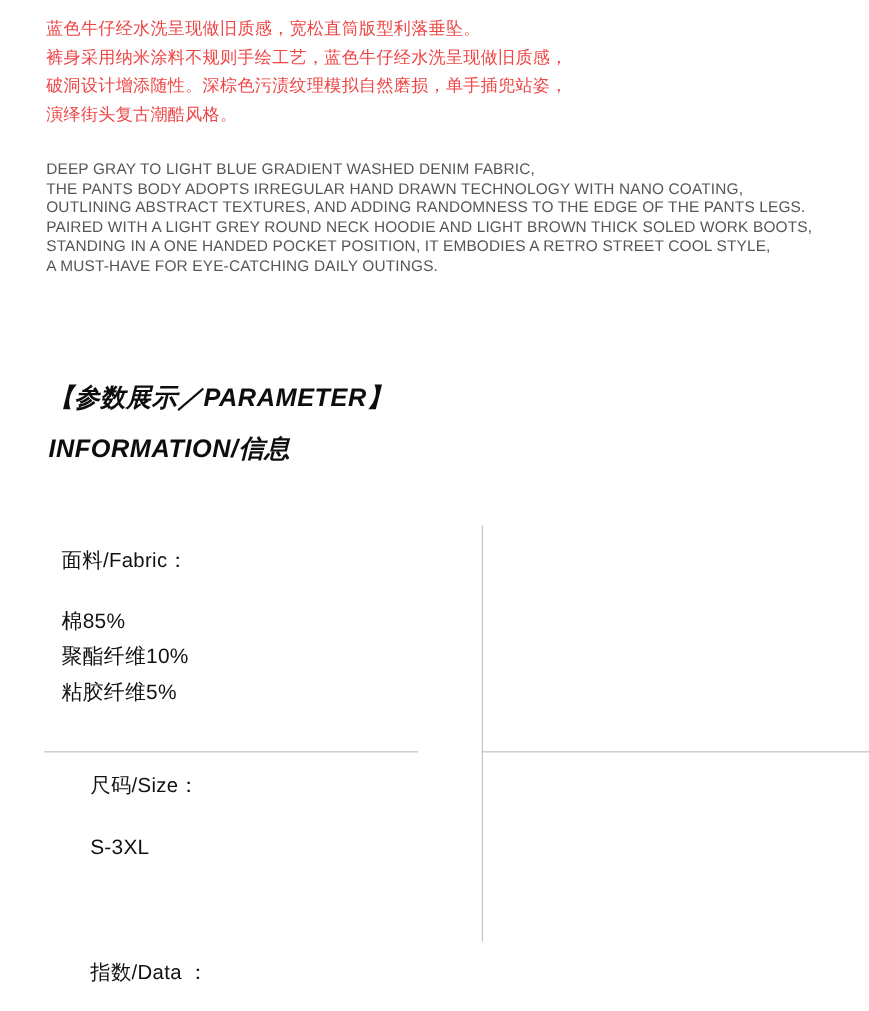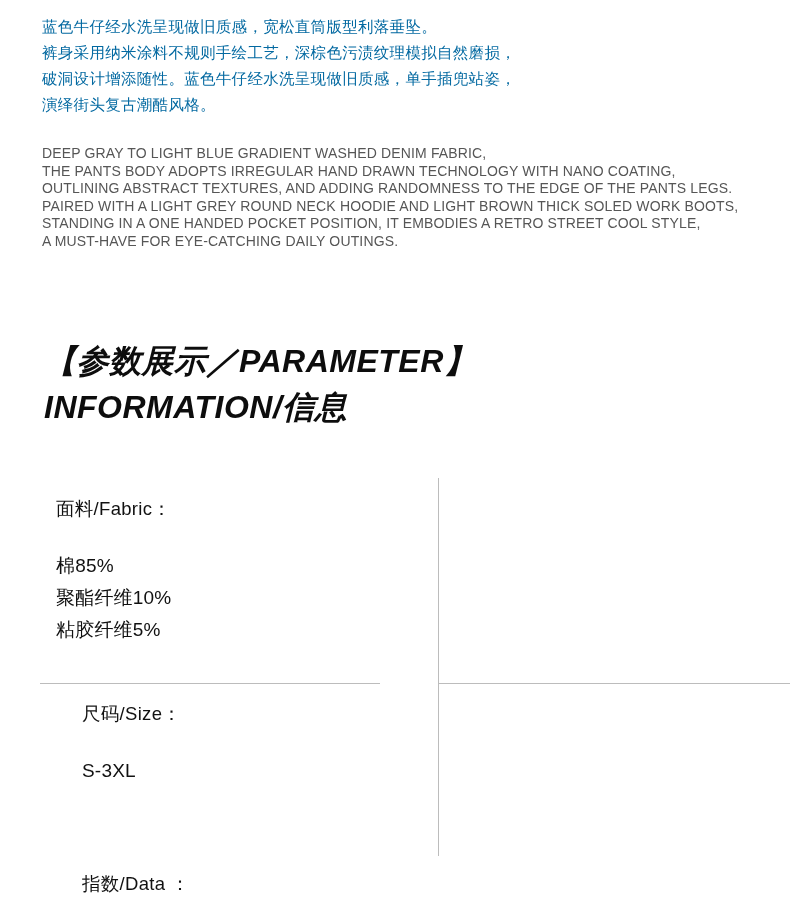--- a/index.html
+++ b/index.html
@@ -28,21 +28,21 @@
     position: absolute;
     left: 42px;
     top: 14px;
     width: 700px;
   }
   .desc-cn p {
     margin: 0;
     font-size: 15.5px;
     line-height: 26px;
     letter-spacing: 0.3px;
-    color: #0369a1;
+    color: #ef4444;
     white-space: nowrap;
   }
 
   
   .desc-en {
     position: absolute;
     left: 42px;
     top: 145px;
     width: 720px;
   }
@@ -57,21 +57,21 @@
 
   
   .heading {
     position: absolute;
     left: 44px;
     top: 338px;
     width: 700px;
   }
   .heading .line {
     margin: 0;
-    font-size: 32px;
+    font-size: 23px;
     line-height: 46px;
     font-weight: bold;
     font-style: italic;
     letter-spacing: 0.5px;
     color: #0d0d0d;
     white-space: nowrap;
   }
 
   
   .params {
@@ -140,22 +140,22 @@
     white-space: nowrap;
   }
 </style>
 </head>
 <body>
 
 <div class="page">
 
   <div class="desc-cn">
     <p>蓝色牛仔经水洗呈现做旧质感，宽松直筒版型利落垂坠。</p>
-    <p>裤身采用纳米涂料不规则手绘工艺，深棕色污渍纹理模拟自然磨损，</p>
-    <p>破洞设计增添随性。蓝色牛仔经水洗呈现做旧质感，单手插兜站姿，</p>
+    <p>裤身采用纳米涂料不规则手绘工艺，蓝色牛仔经水洗呈现做旧质感，</p>
+    <p>破洞设计增添随性。深棕色污渍纹理模拟自然磨损，单手插兜站姿，</p>
     <p>演绎街头复古潮酷风格。</p>
   </div>
 
   <div class="desc-en">
     <p>DEEP GRAY TO LIGHT BLUE GRADIENT WASHED DENIM FABRIC,</p>
     <p>THE PANTS BODY ADOPTS IRREGULAR HAND DRAWN TECHNOLOGY WITH NANO COATING,</p>
     <p>OUTLINING ABSTRACT TEXTURES, AND ADDING RANDOMNESS TO THE EDGE OF THE PANTS LEGS.</p>
     <p>PAIRED WITH A LIGHT GREY ROUND NECK HOODIE AND LIGHT BROWN THICK SOLED WORK BOOTS,</p>
     <p>STANDING IN A ONE HANDED POCKET POSITION, IT EMBODIES A RETRO STREET COOL STYLE,</p>
     <p>A MUST-HAVE FOR EYE-CATCHING DAILY OUTINGS.</p>

